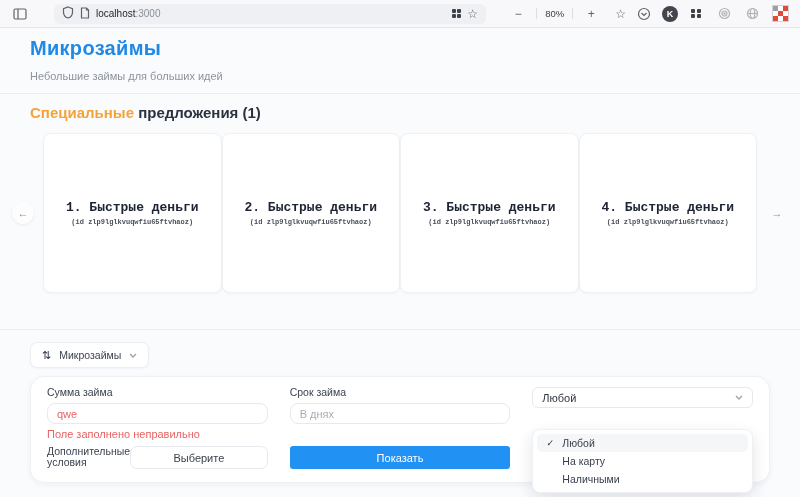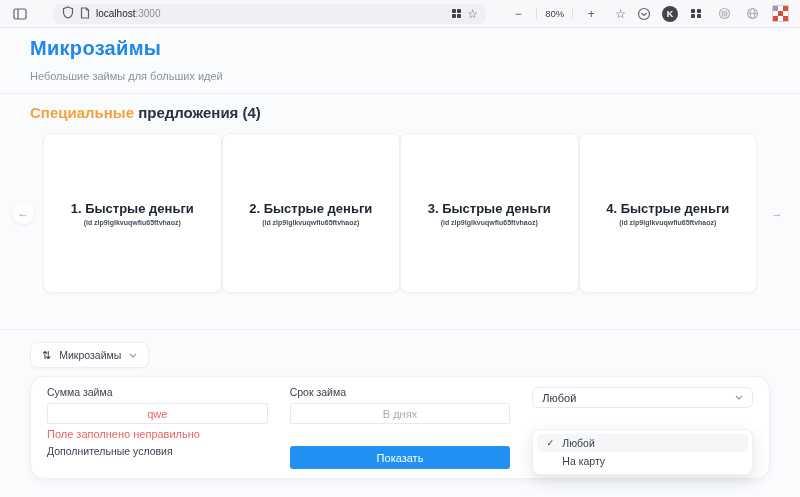--- a/index.html
+++ b/index.html
@@ -36,42 +36,42 @@
   .pagehead p { margin-top:11px; font-size:11px; line-height:12px; color:#8d939c; }
 
   
   .offers { padding-top:11px; padding-bottom:36px; border-bottom:1px solid #ecedf1; }
   .offers h2 { margin-left:30px; font-size:15px; line-height:15px; color:#2b313f; font-weight:bold; }
   .offers h2 .accent { color:#f3a33a; }
   .carousel { display:flex; align-items:center; margin-top:13px; padding:0 12px; }
   .nav-btn { width:22px; height:22px; border:none; border-radius:50%; color:#8d939c; font-size:11px;
              display:flex; align-items:center; justify-content:center; cursor:pointer; background:transparent; }
   .nav-btn.prev { background:#fdfdfe; box-shadow:0 1px 3px rgba(30,40,70,.08); }
-  .cards { flex:1; display:flex; margin:0 9px; }
+  .cards { flex:1; display:flex; margin:0 9px;font-family:Liberation Mono, monospace; }
   .card { flex:1; height:160px; background:#fff; border:1px solid #f0f1f4; border-radius:8px;
           box-shadow:0 1px 3px rgba(20,30,60,.04);
           display:flex; flex-direction:column; align-items:center; justify-content:center; cursor:pointer; }
   .ctitle { font-size:13px; font-weight:bold; color:#1d2433; }
   .cid { margin-top:3px; font-size:7px; font-weight:bold; color:#4a4f59; }
 
   
   .filterwrap { padding:12px 30px 0; }
   .sortbtn { height:26px; padding:0 11px; display:inline-flex; align-items:center; gap:8px;
              background:#fff; border:1px solid #eceef2; border-radius:7px; font-size:10.5px; color:#3c4350;
              box-shadow:0 1px 2px rgba(30,40,70,.04); cursor:pointer; }
   .sort-arrows { font-size:11px; color:#2a3140; }
   .chev { width:8px; height:5px; }
   .chev polyline { fill:none; stroke:#a0a5ad; stroke-width:1.4; }
 
   .panel { margin-top:8px; background:#fff; border:1px solid #eef0f3; border-radius:14px;
            padding:10px 16px 9px; box-shadow:0 2px 6px rgba(25,35,60,.05); position:relative; }
   .grid { display:grid; grid-template-columns:1fr 1fr 1fr; column-gap:22px; row-gap:6px; }
   .field label { display:block; font-size:10.5px; line-height:11px; color:#3b4250; margin-bottom:5px; }
-  .tinput { width:100%; height:21px; border:1px solid #e7e9ee; border-radius:2px; padding:0 9px;
-            font-size:11px; color:#2f3542; background:#fff; font-family:inherit; outline:none;text-align:center; }
+  .tinput { width:100%; height:21px; border:1px solid #e7e9ee; border-radius:8px; padding:0 9px;
+            font-size:11px; color:#2f3542; background:#fff; font-family:inherit; outline:none; }
   .tinput::placeholder { color:#a7abb3; }
   .error-input { color:#e96363; }
   .err { margin-top:4px; font-size:11px; line-height:12px; color:#e96363; }
 
   .selwrap { position:relative; }
   .select { height:21px; border:1px solid #e7e9ee; border-radius:6px; padding:0 9px; font-size:11px;
             color:#2f3542; background:#fff; display:flex; align-items:center; justify-content:space-between; cursor:pointer; }
   .dropdown { position:absolute; left:0; right:0; top:42px; background:#fff; border:1px solid #eef0f3;
               border-radius:8px; box-shadow:0 6px 16px rgba(25,35,60,.12); padding:4px; z-index:5; }
   .opt { height:18px; display:flex; align-items:center; gap:7px; padding:0 8px; font-size:10.5px;
@@ -177,21 +177,21 @@
   </div>
 
   <div class="content">
 
     <div class="pagehead">
       <h1>Микрозаймы</h1>
       <p>Небольшие займы для больших идей</p>
     </div>
 
     <div class="offers">
-      <h2><span class="accent">Специальные</span> <span>предложения (4)</span></h2>
+      <h2><span class="accent">Специальные</span> <span>предложения (1)</span></h2>
 
       <div class="carousel">
         <button class="nav-btn prev">←</button>
         <div class="cards">
           <div class="card">
             <div class="ctitle">1. Быстрые деньги</div>
             <div class="cid">(id zlp9lglkvuqwfiu65ftvhaoz)</div>
           </div>
           <div class="card">
             <div class="ctitle">2. Быстрые деньги</div>
@@ -242,25 +242,30 @@
             </div>
             <div class="dropdown">
               <div class="opt selected">
                 <span class="check">✓</span>
                 <span>Любой</span>
               </div>
               <div class="opt">
                 <span class="check"></span>
                 <span>На карту</span>
               </div>
+              <div class="opt">
+                <span class="check"></span>
+                <span>Наличными</span>
+              </div>
             </div>
           </div>
 
           <div class="field row2">
             <label>Дополнительные условия</label>
+            <button class="choosebtn">Выберите</button>
           </div>
 
           <div class="field row2 row2-btn">
             <button class="showbtn">Показать</button>
           </div>
 
           <div></div>
         </div>
       </div>
     </div>

